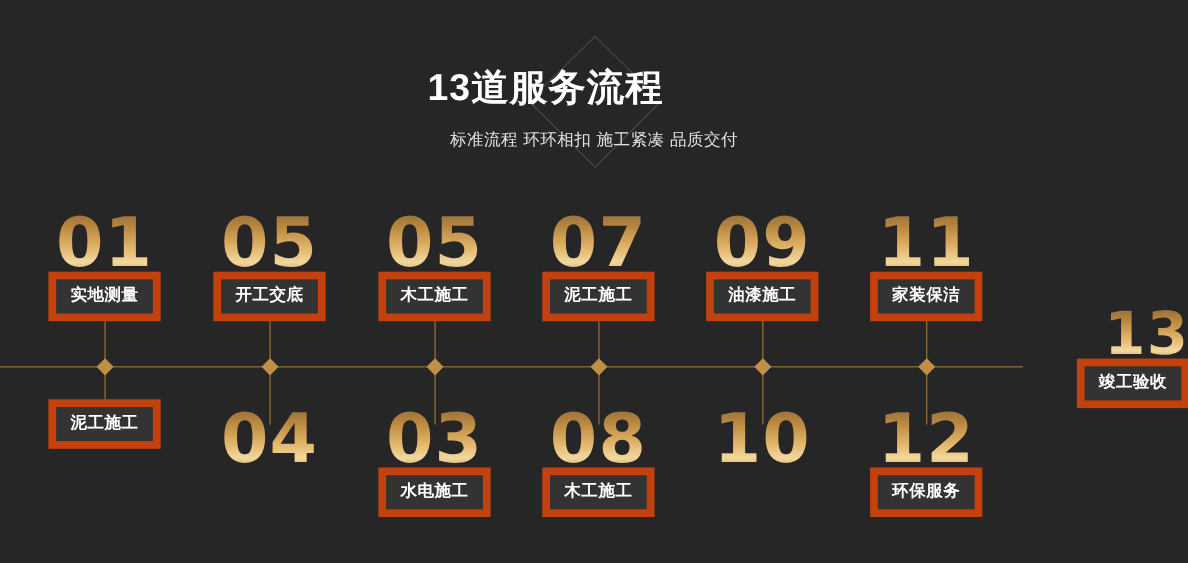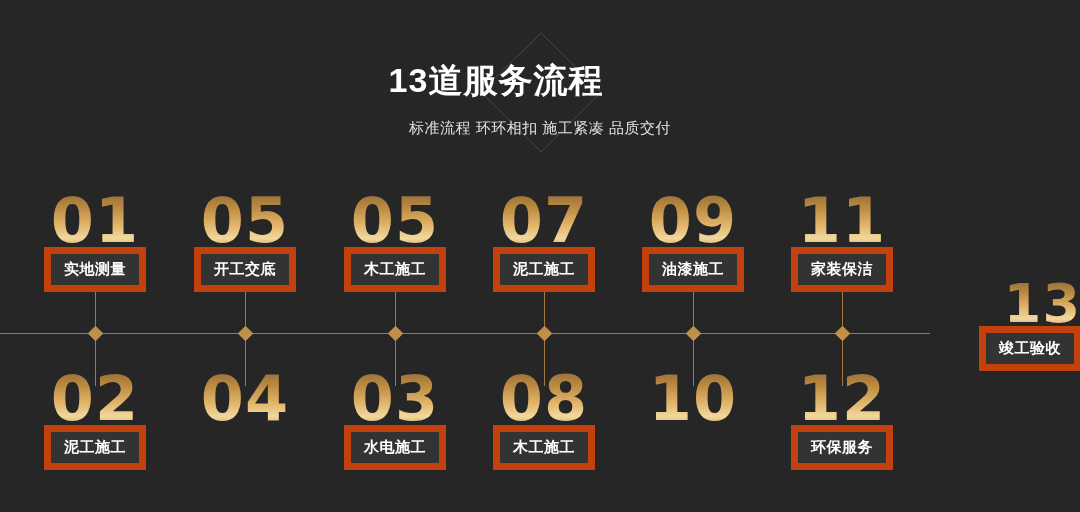--- a/index.html
+++ b/index.html
@@ -185,21 +185,20 @@
   <div class="step top" style="left:693px">
     <div class="step-number">09</div>
     <div class="step-label">油漆施工</div>
   </div>
   <div class="step top" style="left:842px">
     <div class="step-number">11</div>
     <div class="step-label">家装保洁</div>
   </div>
 
   <div class="step bottom" style="left:95px">
-    <div class="step-number">02</div>
     <div class="step-label">泥工施工</div>
   </div>
   <div class="step bottom" style="left:245px">
     <div class="step-number">04</div>
   </div>
   <div class="step bottom" style="left:395px">
     <div class="step-number">03</div>
     <div class="step-label">水电施工</div>
   </div>
   <div class="step bottom" style="left:544px">

